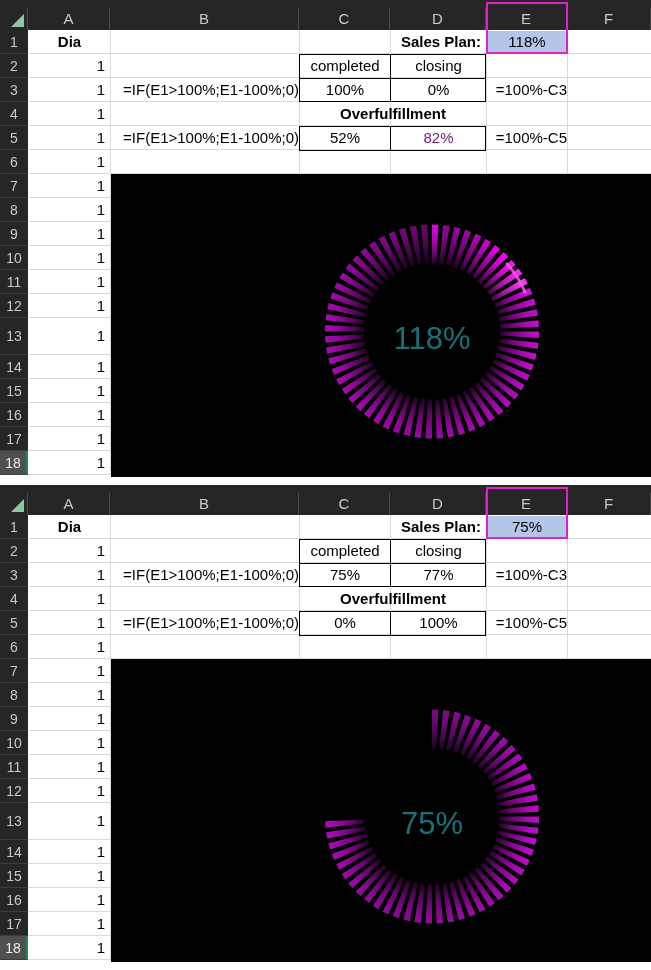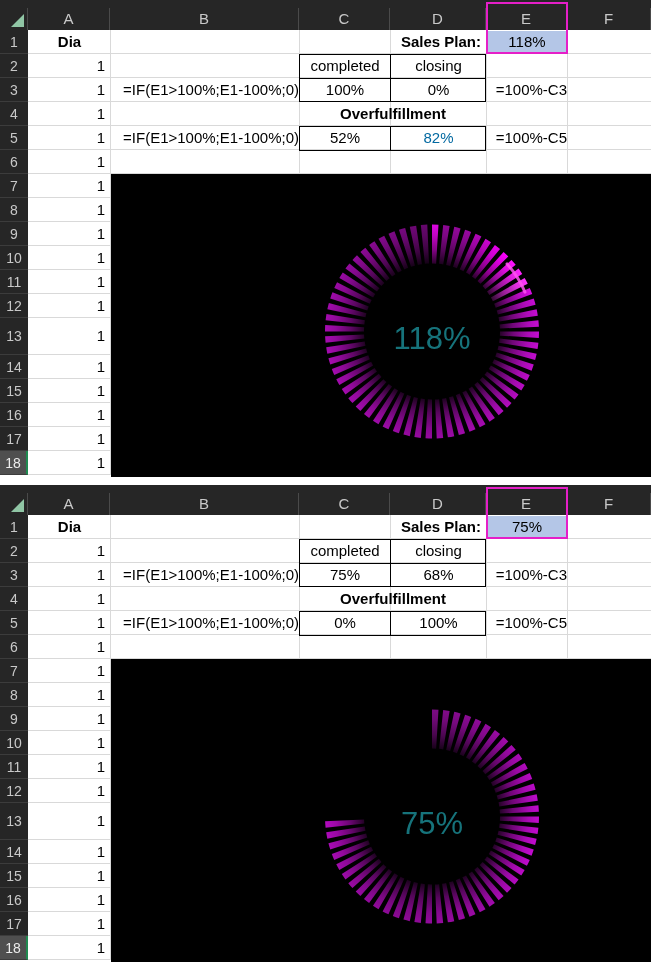--- a/index.html
+++ b/index.html
@@ -102,21 +102,21 @@
       <div class="cell tright" style="left: 29px; top: 451px; width: 81px; height: 23px; line-height: 23px; color: rgb(0, 0, 0);">1</div>
       <div class="cell tcenter" style="left: 300px; top: 54px; width: 90px; height: 23px; line-height: 23px; color: rgb(0, 0, 0);">completed</div>
       <div class="cell tcenter" style="left: 391px; top: 54px; width: 95px; height: 23px; line-height: 23px; color: rgb(0, 0, 0);">closing</div>
       <div class="cell tleft" style="left: 111px; top: 78px; width: 188px; height: 23px; line-height: 23px; color: rgb(0, 0, 0);">=IF(E1&gt;100%;E1-100%;0)</div>
       <div class="cell tcenter" style="left: 300px; top: 78px; width: 90px; height: 23px; line-height: 23px; color: rgb(0, 0, 0);">100%</div>
       <div class="cell tcenter" style="left: 391px; top: 78px; width: 95px; height: 23px; line-height: 23px; color: rgb(0, 0, 0);">0%</div>
       <div class="cell tleft" style="left: 487px; top: 78px; width: 80px; height: 23px; line-height: 23px; color: rgb(0, 0, 0);">=100%-C3</div>
       <div class="cell bold tcenter" style="left: 300px; top: 102px; width: 186px; height: 23px; line-height: 23px; color: rgb(0, 0, 0);">Overfulfillment</div>
       <div class="cell tleft" style="left: 111px; top: 126px; width: 188px; height: 23px; line-height: 23px; color: rgb(0, 0, 0);">=IF(E1&gt;100%;E1-100%;0)</div>
       <div class="cell tcenter" style="left: 300px; top: 126px; width: 90px; height: 23px; line-height: 23px; color: rgb(0, 0, 0);">52%</div>
-      <div class="cell tcenter" style="left: 391px; top: 126px; width: 95px; height: 23px; line-height: 23px; color: #0369a1;">82%</div>
+      <div class="cell tcenter" style="left: 391px; top: 126px; width: 95px; height: 23px; line-height: 23px; color: #701a75;">82%</div>
       <div class="cell tleft" style="left: 487px; top: 126px; width: 80px; height: 23px; line-height: 23px; color: rgb(0, 0, 0);">=100%-C5</div>
       <div class="borderbox" style="left: 299px; top: 54px; width: 187px; height: 48px; border: 1px solid rgb(0, 0, 0);"></div>
       <div class="gl" style="left: 390px; top: 54px; width: 1px; height: 48px; background: rgb(0, 0, 0);"></div>
       <div class="gl" style="left: 299px; top: 78px; width: 187px; height: 1px; background: rgb(0, 0, 0);"></div>
       <div class="borderbox" style="left: 299px; top: 126px; width: 187px; height: 25px; border: 1px solid rgb(0, 0, 0);"></div>
       <div class="gl" style="left: 390px; top: 126px; width: 1px; height: 25px; background: rgb(0, 0, 0);"></div>
       <div class="selbox" style="left: 486px; top: 2px; width: 82px; height: 52px; border: 2px solid rgb(229, 31, 200);"></div>
       <div class="chartbox"><svg width="540" height="303" viewBox="0 0 540 303">
           <rect width="540" height="303" fill="#000000"></rect>
           <g>
@@ -266,21 +266,21 @@
       <div class="cell tright" style="left: 29px; top: 318px; width: 81px; height: 36px; line-height: 36px; color: rgb(0, 0, 0);">1</div>
       <div class="cell tright" style="left: 29px; top: 355px; width: 81px; height: 23px; line-height: 23px; color: rgb(0, 0, 0);">1</div>
       <div class="cell tright" style="left: 29px; top: 379px; width: 81px; height: 23px; line-height: 23px; color: rgb(0, 0, 0);">1</div>
       <div class="cell tright" style="left: 29px; top: 403px; width: 81px; height: 23px; line-height: 23px; color: rgb(0, 0, 0);">1</div>
       <div class="cell tright" style="left: 29px; top: 427px; width: 81px; height: 23px; line-height: 23px; color: rgb(0, 0, 0);">1</div>
       <div class="cell tright" style="left: 29px; top: 451px; width: 81px; height: 23px; line-height: 23px; color: rgb(0, 0, 0);">1</div>
       <div class="cell tcenter" style="left: 300px; top: 54px; width: 90px; height: 23px; line-height: 23px; color: rgb(0, 0, 0);">completed</div>
       <div class="cell tcenter" style="left: 391px; top: 54px; width: 95px; height: 23px; line-height: 23px; color: rgb(0, 0, 0);">closing</div>
       <div class="cell tleft" style="left: 111px; top: 78px; width: 188px; height: 23px; line-height: 23px; color: rgb(0, 0, 0);">=IF(E1&gt;100%;E1-100%;0)</div>
       <div class="cell tcenter" style="left: 300px; top: 78px; width: 90px; height: 23px; line-height: 23px; color: rgb(0, 0, 0);">75%</div>
-      <div class="cell tcenter" style="left: 391px; top: 78px; width: 95px; height: 23px; line-height: 23px; color: rgb(0, 0, 0);">68%</div>
+      <div class="cell tcenter" style="left: 391px; top: 78px; width: 95px; height: 23px; line-height: 23px; color: rgb(0, 0, 0);">77%</div>
       <div class="cell tleft" style="left: 487px; top: 78px; width: 80px; height: 23px; line-height: 23px; color: rgb(0, 0, 0);">=100%-C3</div>
       <div class="cell bold tcenter" style="left: 300px; top: 102px; width: 186px; height: 23px; line-height: 23px; color: rgb(0, 0, 0);">Overfulfillment</div>
       <div class="cell tleft" style="left: 111px; top: 126px; width: 188px; height: 23px; line-height: 23px; color: rgb(0, 0, 0);">=IF(E1&gt;100%;E1-100%;0)</div>
       <div class="cell tcenter" style="left: 300px; top: 126px; width: 90px; height: 23px; line-height: 23px; color: rgb(0, 0, 0);">0%</div>
       <div class="cell tcenter" style="left: 391px; top: 126px; width: 95px; height: 23px; line-height: 23px; color: rgb(0, 0, 0);">100%</div>
       <div class="cell tleft" style="left: 487px; top: 126px; width: 80px; height: 23px; line-height: 23px; color: rgb(0, 0, 0);">=100%-C5</div>
       <div class="borderbox" style="left: 299px; top: 54px; width: 187px; height: 48px; border: 1px solid rgb(0, 0, 0);"></div>
       <div class="gl" style="left: 390px; top: 54px; width: 1px; height: 48px; background: rgb(0, 0, 0);"></div>
       <div class="gl" style="left: 299px; top: 78px; width: 187px; height: 1px; background: rgb(0, 0, 0);"></div>
       <div class="borderbox" style="left: 299px; top: 126px; width: 187px; height: 25px; border: 1px solid rgb(0, 0, 0);"></div>

